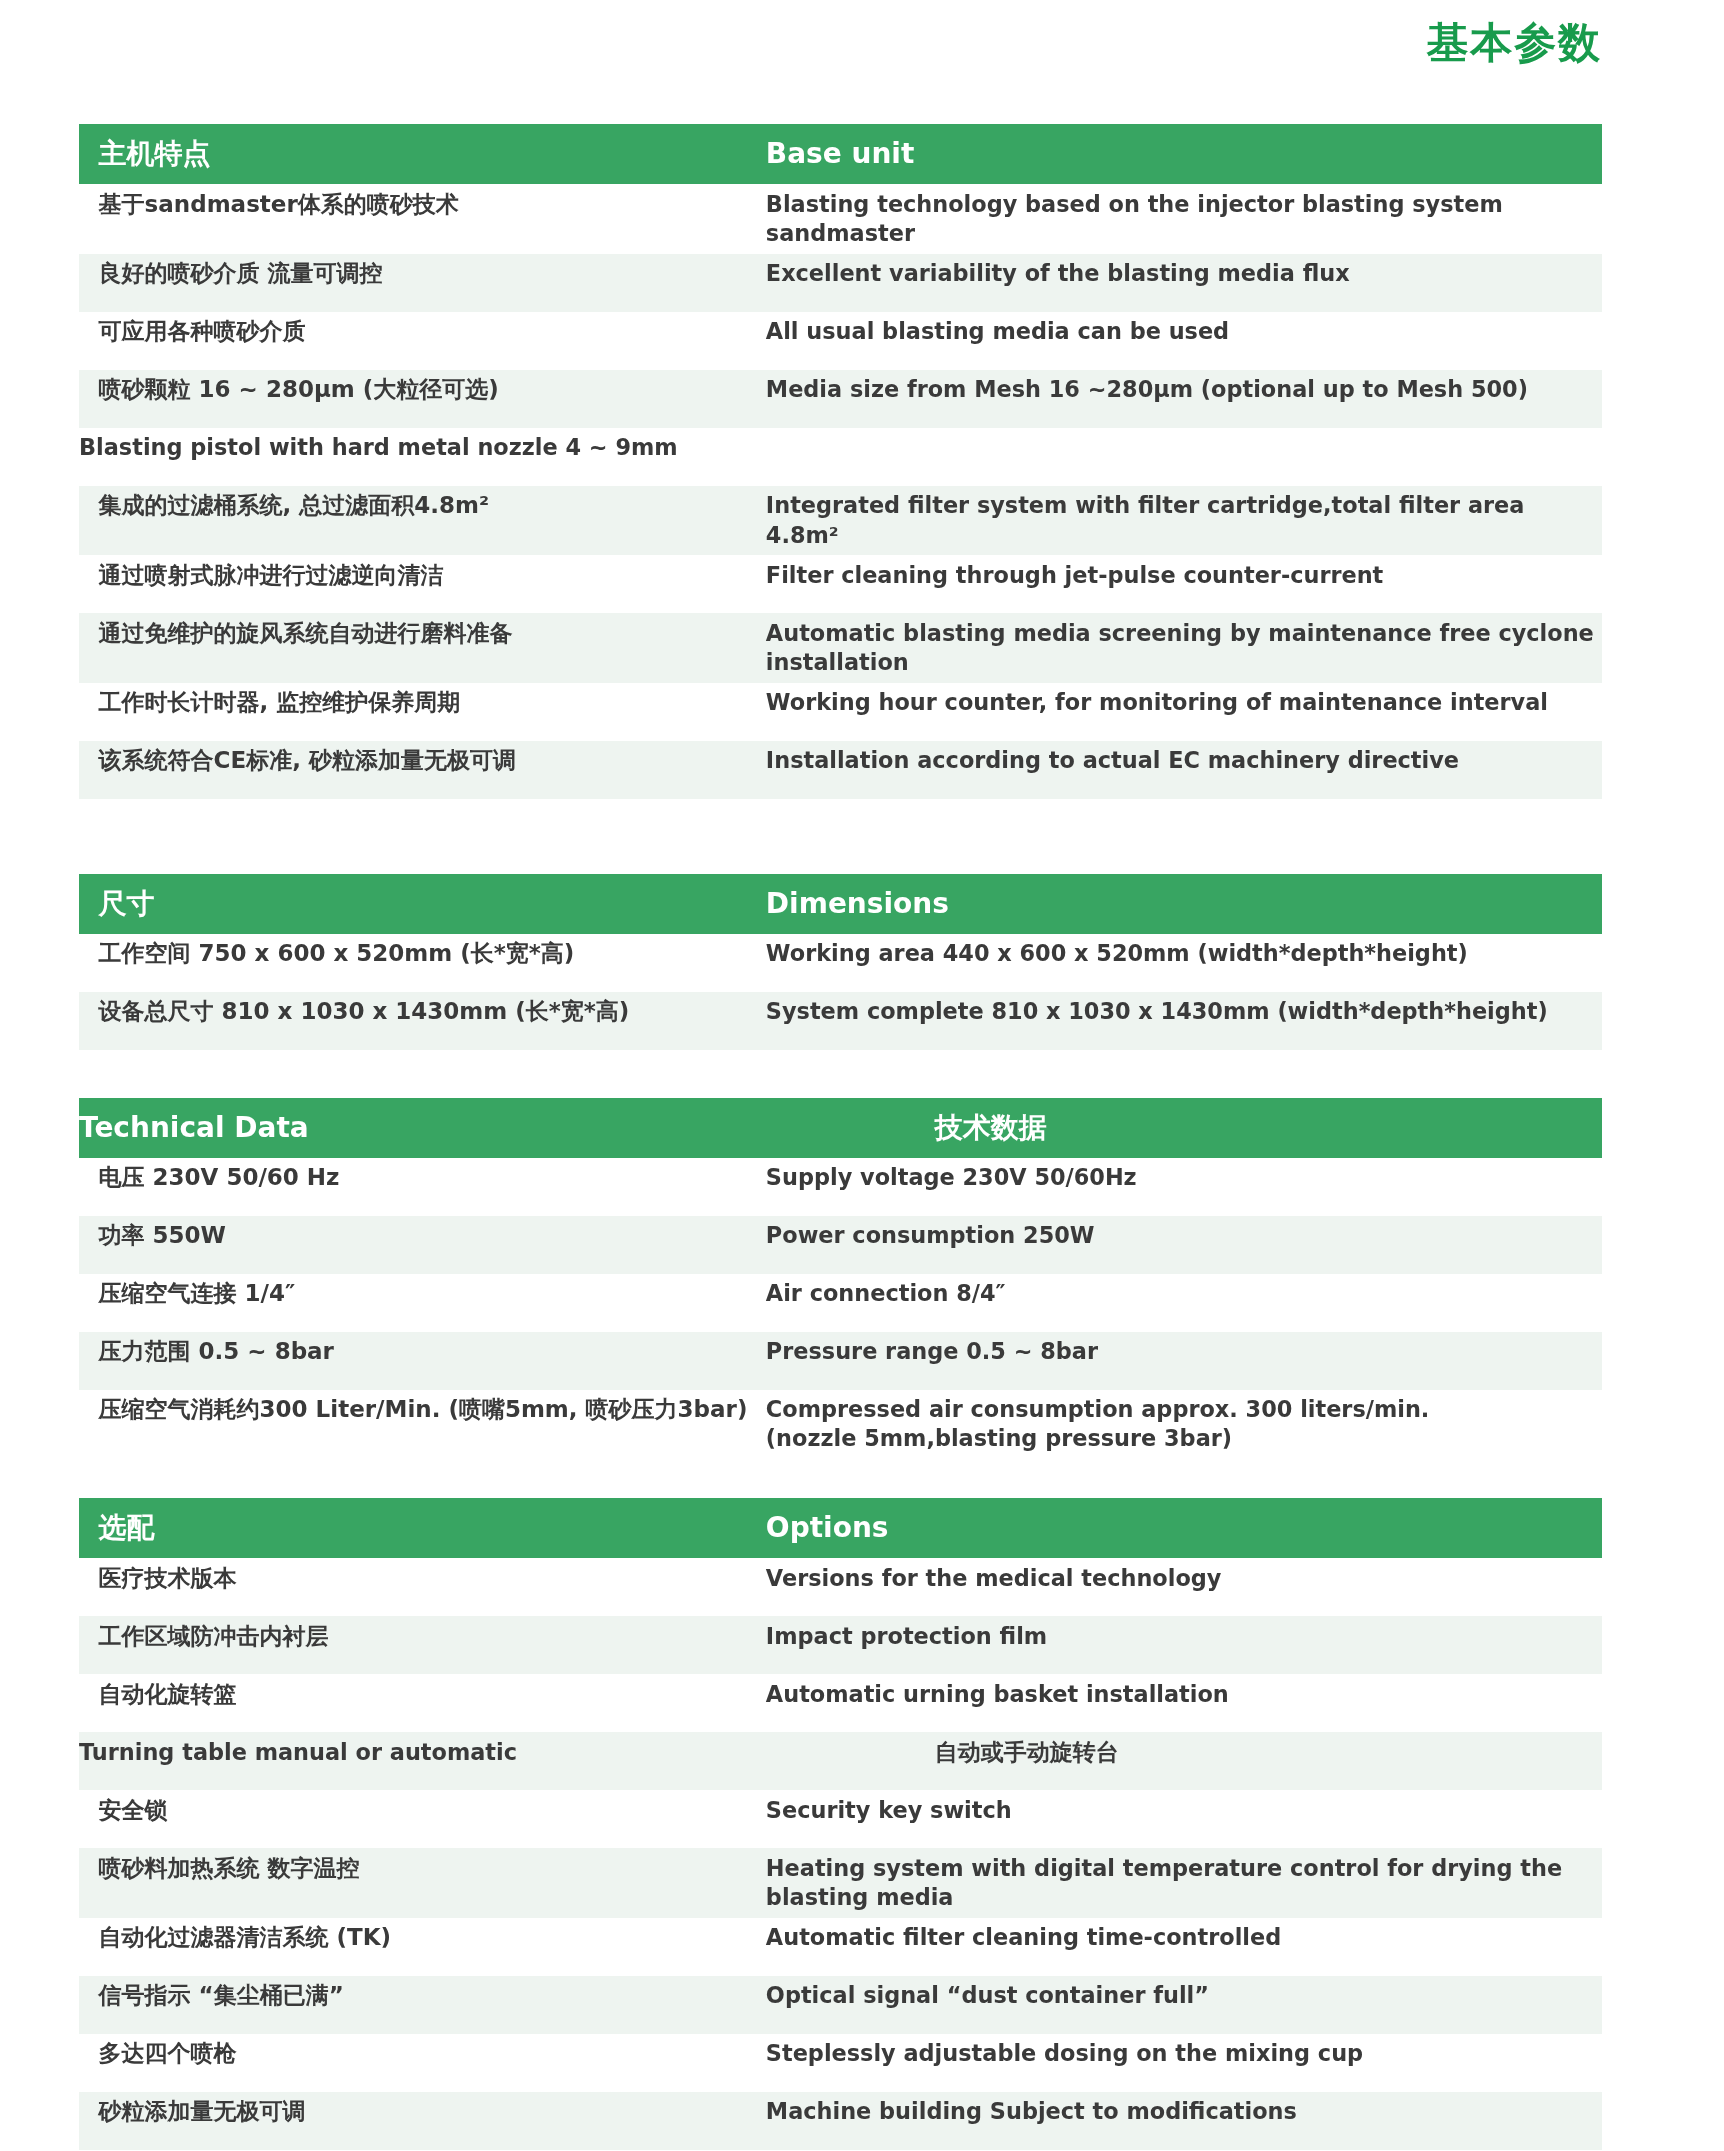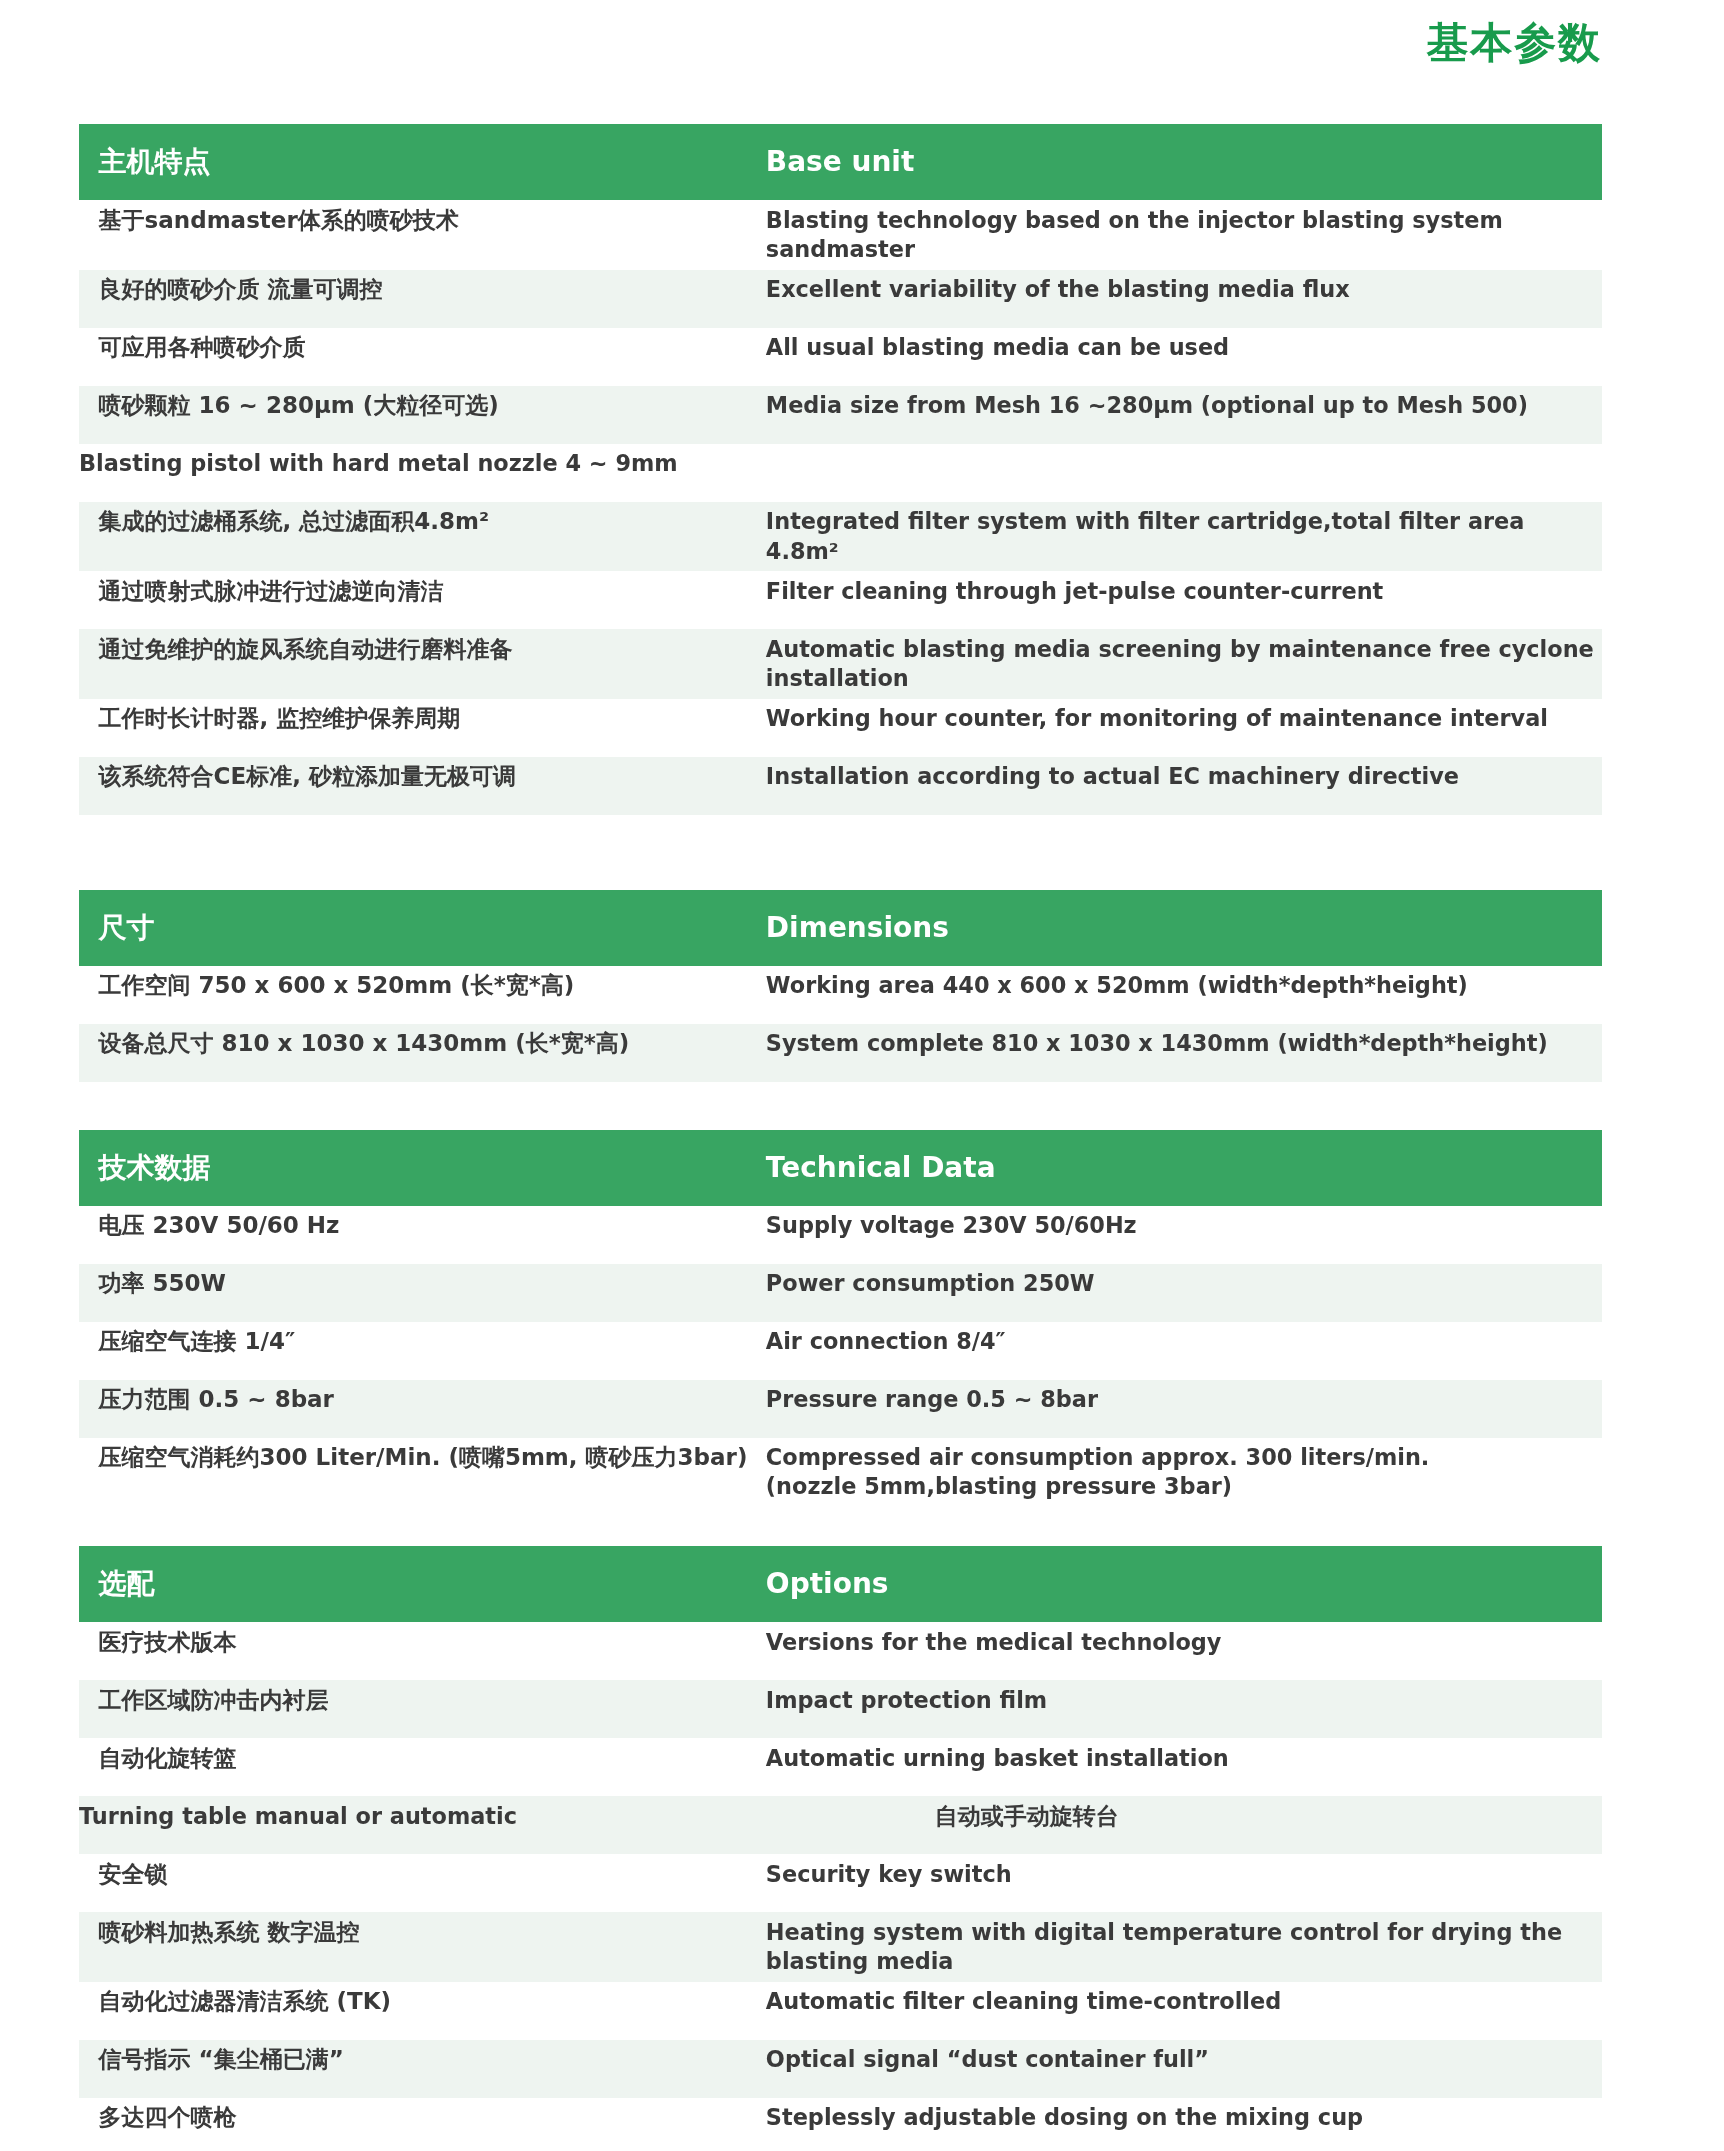--- a/index.html
+++ b/index.html
@@ -50,21 +50,21 @@
   .dot3 { background: #9bcfae; }
 
   #sections > .spec-section:nth-child(1) { margin-top: 54px; }
   #sections > .spec-section:nth-child(2) { margin-top: 75px; }
   #sections > .spec-section:nth-child(3) { margin-top: 48px; }
   #sections > .spec-section:nth-child(4) { margin-top: 39px; }
 
   .section-header {
     display: flex;
     align-items: center;
-    height: 76px;
+    height: 60px;
     background: var(--green);
     color: #ffffff;
   }
   .section-header .cell {
     font-weight: bold;
     font-size: 28px;
   }
   .cell {
     line-height: 1.3;
   }
@@ -172,22 +172,22 @@
 
   <div class="spec-row">
     <div class="cell zh row-zh">设备总尺寸 810 x 1030 x 1430mm (长*宽*高)</div>
     <div class="cell en row-en">System complete  810 x 1030 x 1430mm (width*depth*height)</div>
   </div>
 </div>
   </section>
 
   <section class="spec-section">
     <header class="section-header">
+      <div class="cell en header-en">Technical Data</div>
       <div class="cell zh header-zh">技术数据</div>
-      <div class="cell en header-en">Technical Data</div>
     </header>
     <div class="rows">
   <div class="spec-row">
     <div class="cell zh row-zh">电压 230V 50/60 Hz</div>
     <div class="cell en row-en">Supply voltage 230V 50/60Hz</div>
   </div>
 
   <div class="spec-row">
     <div class="cell zh row-zh">功率 550W</div>
     <div class="cell en row-en">Power consumption 250W</div>

